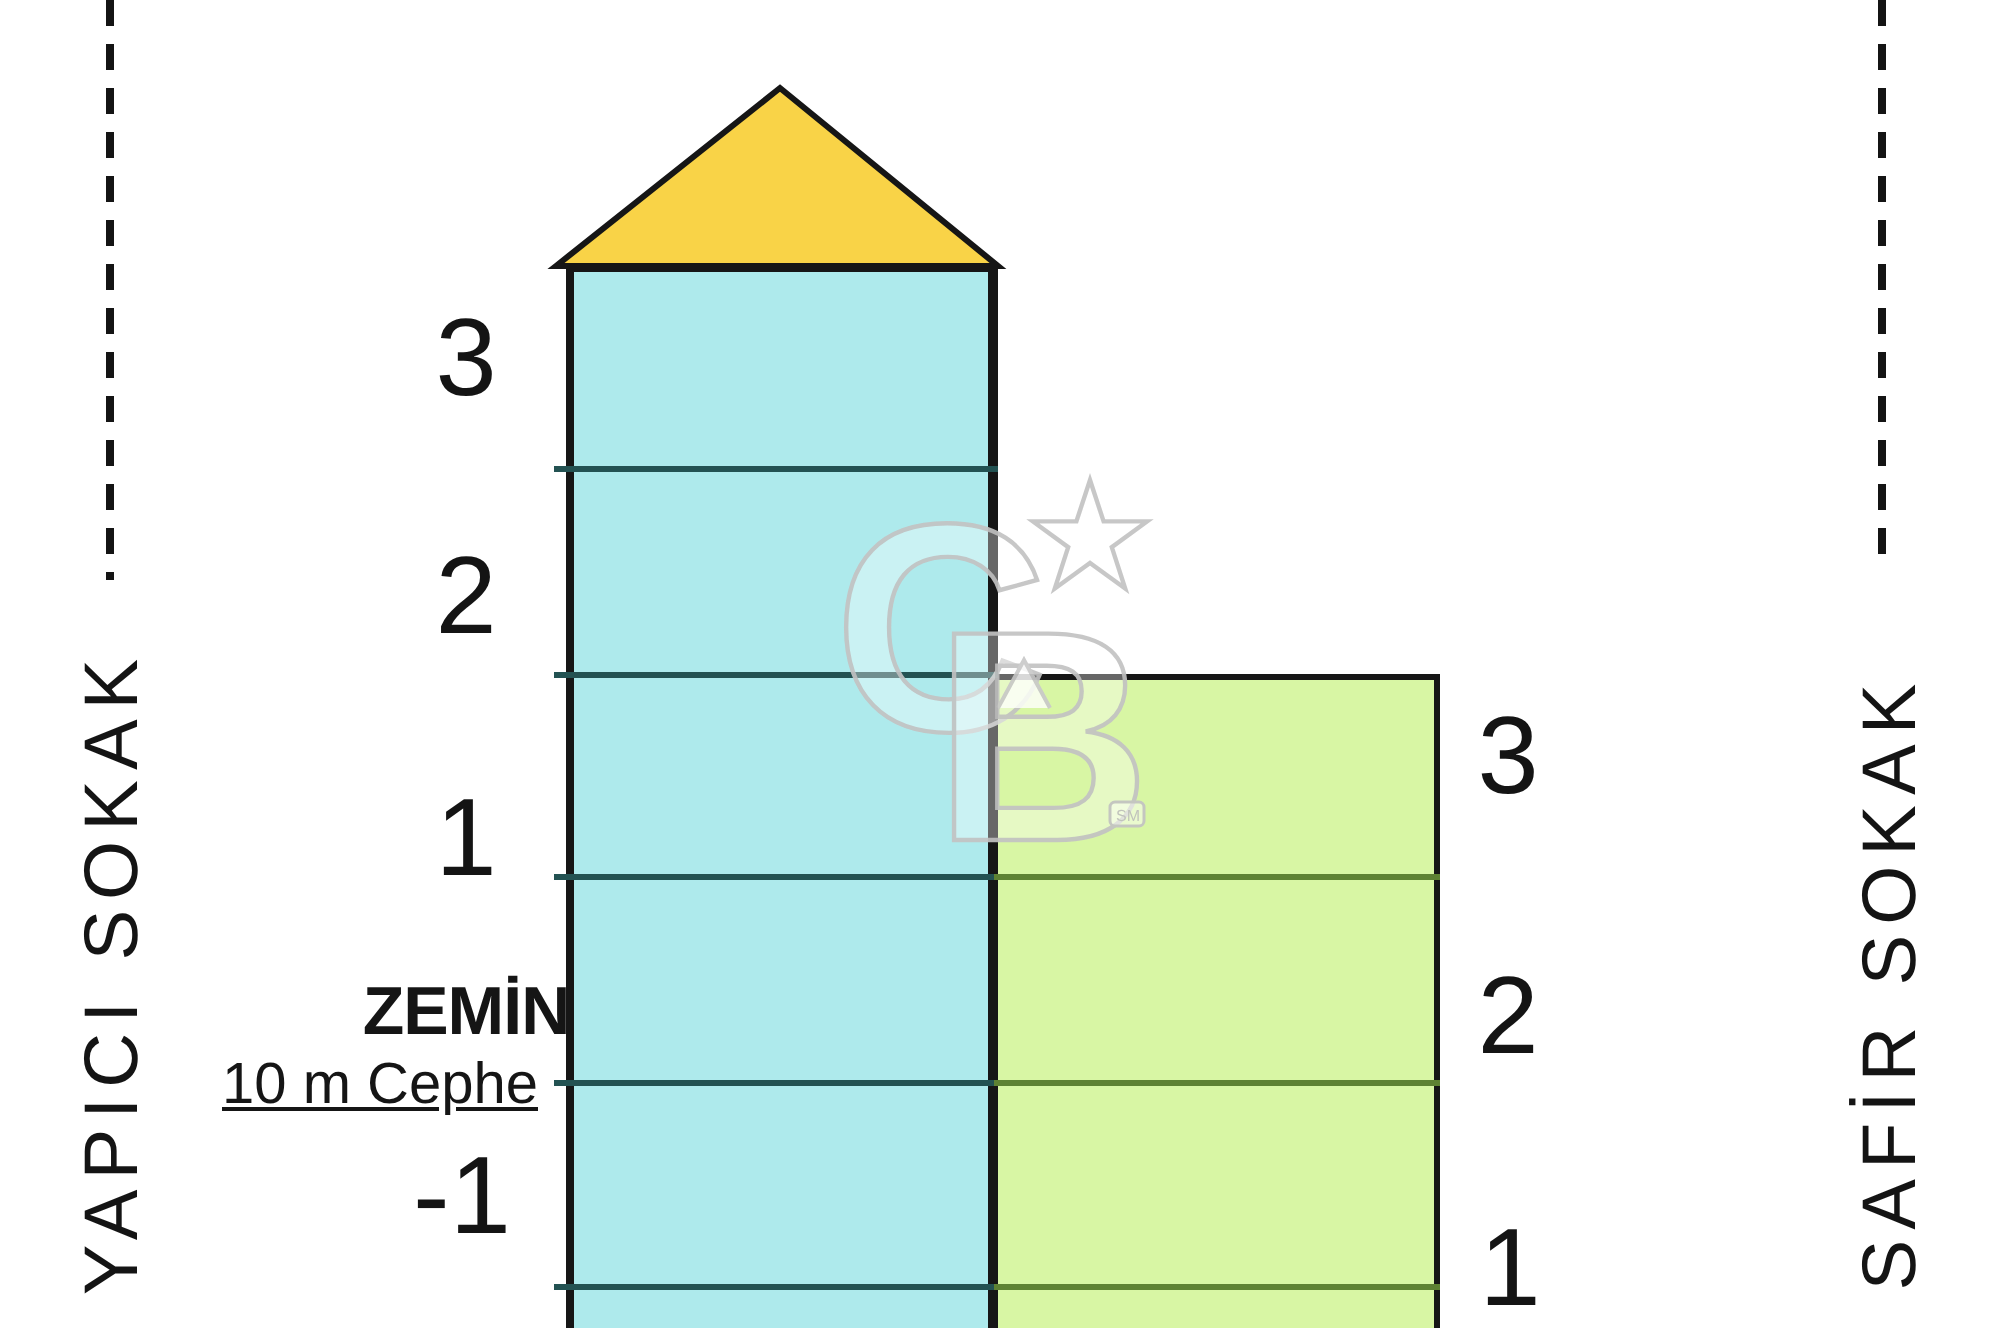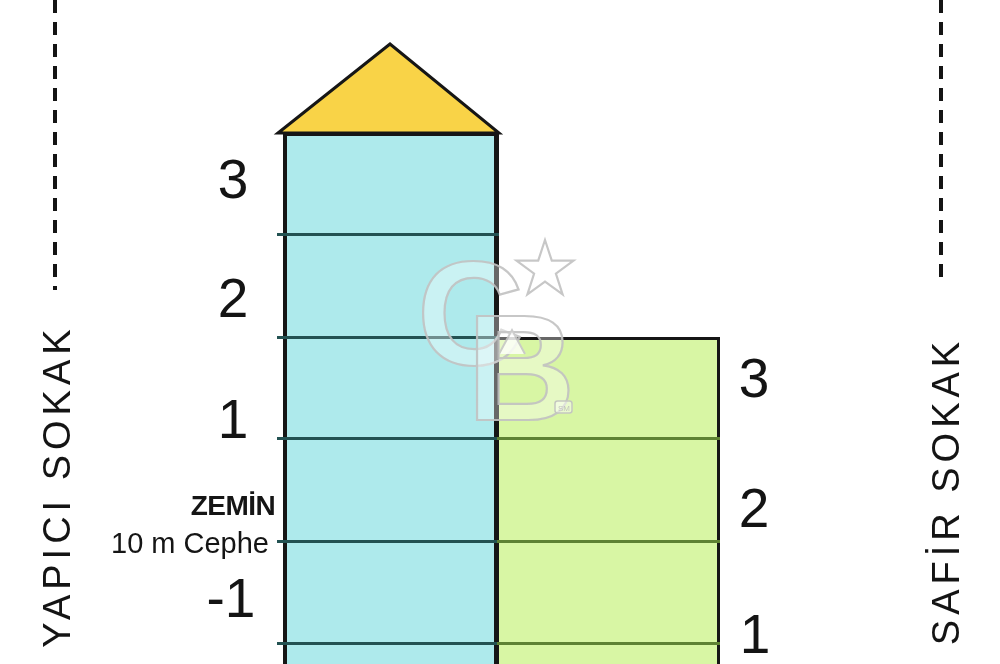--- a/index.html
+++ b/index.html
@@ -35,22 +35,22 @@
   .roof{position:absolute;left:270px;top:38px;width:240px;height:100px;}
   
   .fline{position:absolute;height:3px;}
   .fline-l{left:277px;width:222px;background:#235252;}
   .fline-r{left:497px;width:223px;background:#5E8233;}
   .fl-234{top:233px;} .fl-337{top:336px;} .fl-438{top:437px;}
   .fl-541{top:540px;} .fl-643{top:642px;}
   
   .lbl{position:absolute;transform:translate(-50%,-50%);line-height:1;}
   .num{font-size:55px;color:#141414;}
-  .zemin{font-size:28px;font-weight:bold;letter-spacing:-0.5px;}
-  .cephe{font-size:29px;}
+  .zemin{font-size:34px;font-weight:bold;letter-spacing:-0.5px;}
+  .cephe{font-size:29px;text-decoration:underline;}
   
   .wm{position:absolute;left:405px;top:228px;z-index:40;opacity:.92;}
 </style>
 </head>
 <body>
 
 <div class="stage">
 
   <div class="dash-line dash-left"></div>
   <div class="dash-line dash-right"></div>

